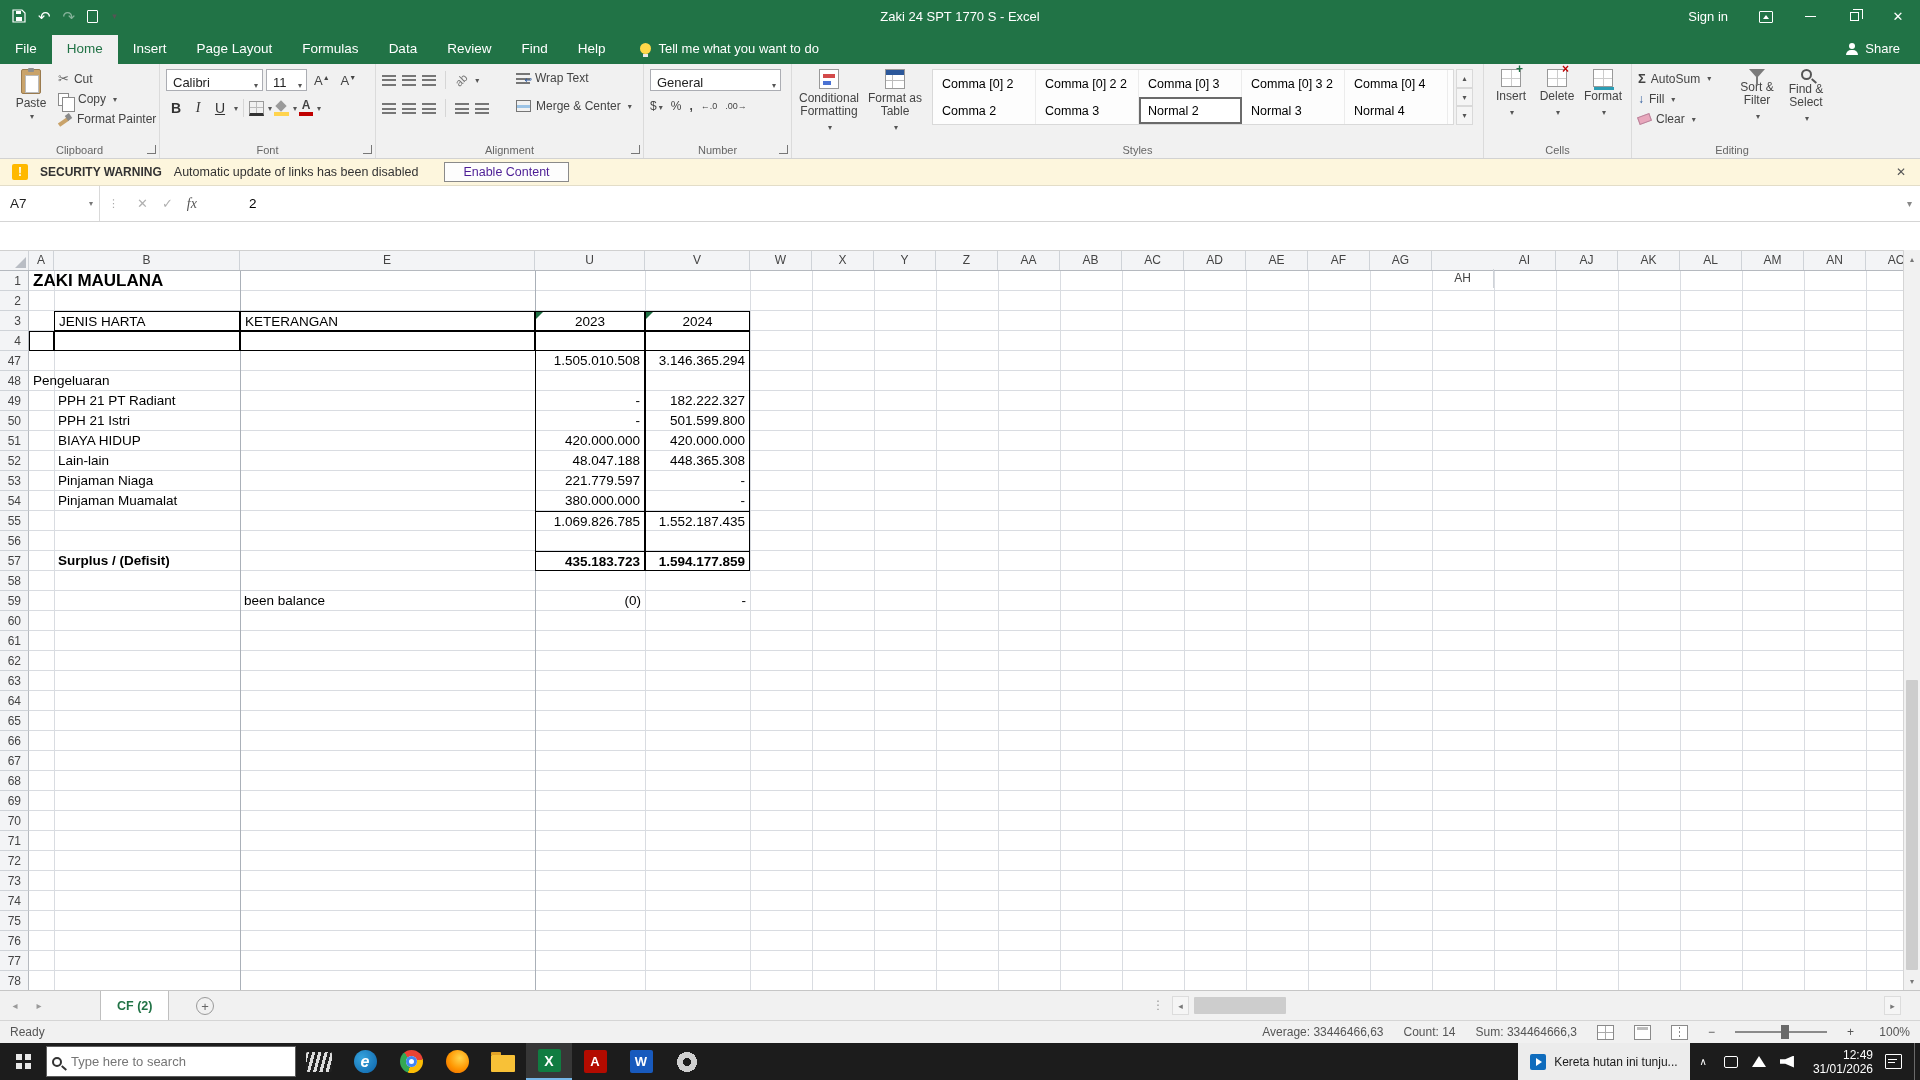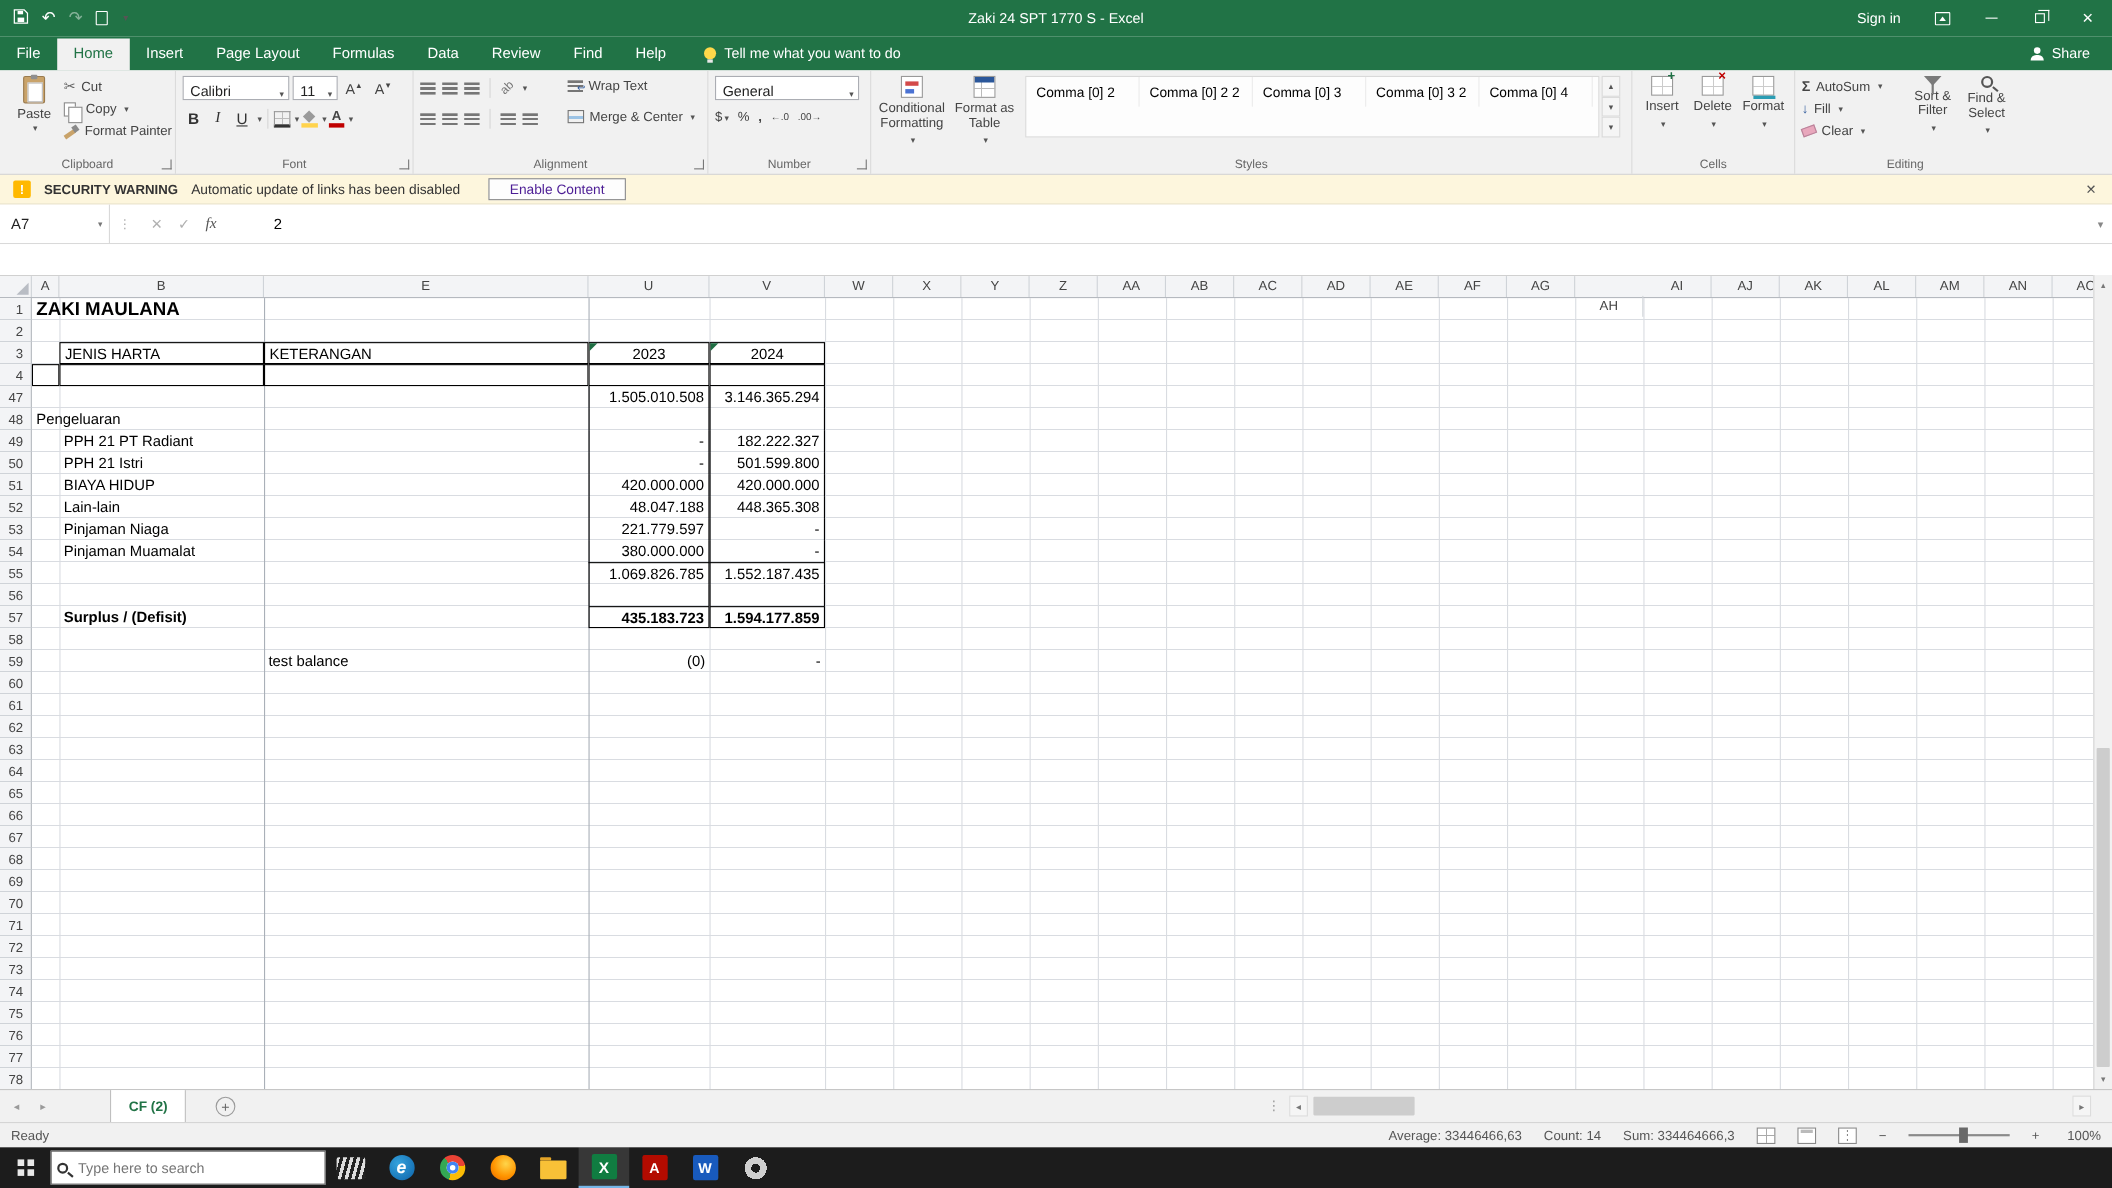--- a/index.html
+++ b/index.html
@@ -391,20 +391,27 @@
         <span>Format as Table</span>
         <span class="dd">▾</span>
       </div>
       <div id="style-gallery" class="gallery">
           <div class="grow">
             <div class="gcell">Comma [0] 2</div>
             <div class="gcell">Comma [0] 2 2</div>
             <div class="gcell">Comma [0] 3</div>
             <div class="gcell">Comma [0] 3 2</div>
             <div class="gcell">Comma [0] 4</div>
+          </div>
+          <div class="grow">
+            <div class="gcell">Comma 2</div>
+            <div class="gcell">Comma 3</div>
+            <div class="gcell gsel">Normal 2</div>
+            <div class="gcell">Normal 3</div>
+            <div class="gcell">Normal 4</div>
           </div>
         </div>
       <div class="galctl">
         <span>▴</span>
         <span>▾</span>
         <span>▾</span>
       </div>
       <div class="glabel">Styles</div>
     </div>
 
@@ -588,21 +595,21 @@
         <div class="cell num vb bt" style="left: 645px; top: 240px; width: 105px;">1.552.187.435</div>
         <div class="rowhdr" style="top: 260px;">56</div>
         <div class="cell vb" style="left: 535px; top: 260px; width: 110px;"></div>
         <div class="cell vb" style="left: 645px; top: 260px; width: 105px;"></div>
         <div class="rowhdr" style="top: 280px;">57</div>
         <div class="cell bold" style="left: 54px; top: 280px; width: 186px;">Surplus / (Defisit)</div>
         <div class="cell num vb bt bb bold" style="left: 535px; top: 280px; width: 110px;">435.183.723</div>
         <div class="cell num vb bt bb bold" style="left: 645px; top: 280px; width: 105px;">1.594.177.859</div>
         <div class="rowhdr" style="top: 300px;">58</div>
         <div class="rowhdr" style="top: 320px;">59</div>
-        <div class="cell" style="left: 240px; top: 320px; width: 295px;">test balance</div>
+        <div class="cell" style="left: 240px; top: 320px; width: 295px;">been balance</div>
         <div class="cell num" style="left: 535px; top: 320px; width: 110px;">(0)</div>
         <div class="cell num" style="left: 645px; top: 320px; width: 105px;">-</div>
         <div class="rowhdr" style="top: 340px;">60</div>
         <div class="rowhdr" style="top: 360px;">61</div>
         <div class="rowhdr" style="top: 380px;">62</div>
         <div class="rowhdr" style="top: 400px;">63</div>
         <div class="rowhdr" style="top: 420px;">64</div>
         <div class="rowhdr" style="top: 440px;">65</div>
         <div class="rowhdr" style="top: 460px;">66</div>
         <div class="rowhdr" style="top: 480px;">67</div>
@@ -686,15 +693,31 @@
       <div class="ap">
           <span class="ic-acrobat">A</span>
         </div>
       <div class="ap">
           <span class="ic-word">W</span>
         </div>
       <div class="ap">
           <span class="ic-gear"></span>
         </div>
     </div>
+    <div class="tbright">
+      <div class="notifitem">
+        <span class="notif-ic"></span>
+        <span class="notif-txt">Kereta hutan ini tunju...</span>
+      </div>
+      <span class="trchev">∧</span>
+      <span class="tr-tablet"></span>
+      <span class="tr-net"></span>
+      <span class="tr-vol"></span>
+      <div class="clock">
+        <div>12:49</div>
+        <div>31/01/2026</div>
+      </div>
+      <div class="actionc"></div>
+      <div class="showdesk"></div>
+    </div>
   </div>
 
 </div>
 
 </body></html>

